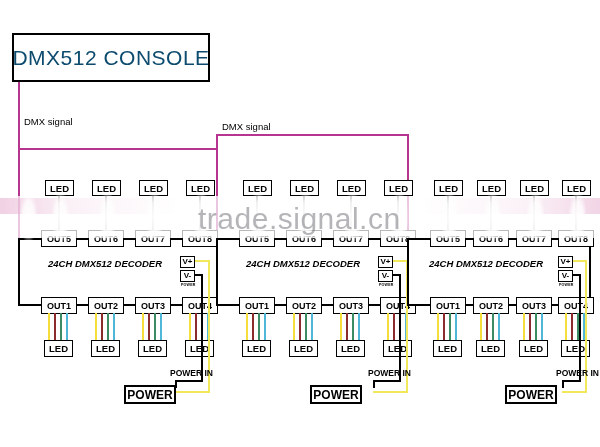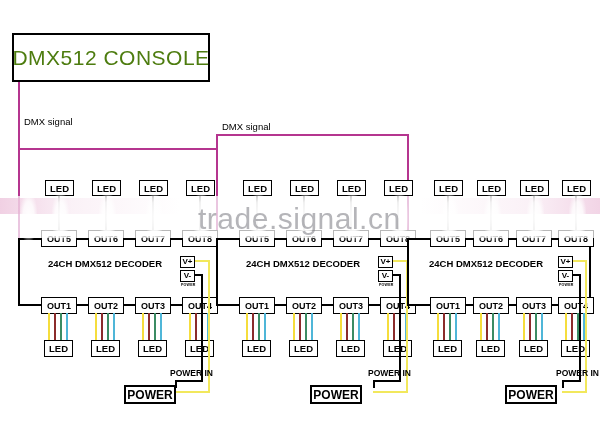--- a/index.html
+++ b/index.html
@@ -38,21 +38,21 @@
     border: 2px solid #000;
     display: flex;
     align-items: center;
     justify-content: center;
     white-space: nowrap;
   }
   .console-box {
     border: 2px solid #000;
     font-size: 21px;
     letter-spacing: 0.5px;
-    color: #4d7c0f;
+    color: #0c4a6e;
   }
   .led-box {
     border: 1.5px solid #000;
     font-size: 9.5px;
     font-weight: 600;
     color: #000;
   }
   .out-box {
     border: 1.5px solid #000;
     font-size: 9px;
@@ -67,20 +67,21 @@
   }
   .decoder-body {
     position: absolute;
     box-sizing: border-box;
     border: 2px solid #000;
     background: #ffffff;
   }
   .decoder-label {
     position: absolute;
     font-size: 9.5px;
+    font-style: italic;
     font-weight: 700;
     color: #000;
     white-space: nowrap;
   }
   .vterm {
     position: absolute;
     box-sizing: border-box;
     border: 1.5px solid #000;
     background: #fff;
     font-size: 8px;

